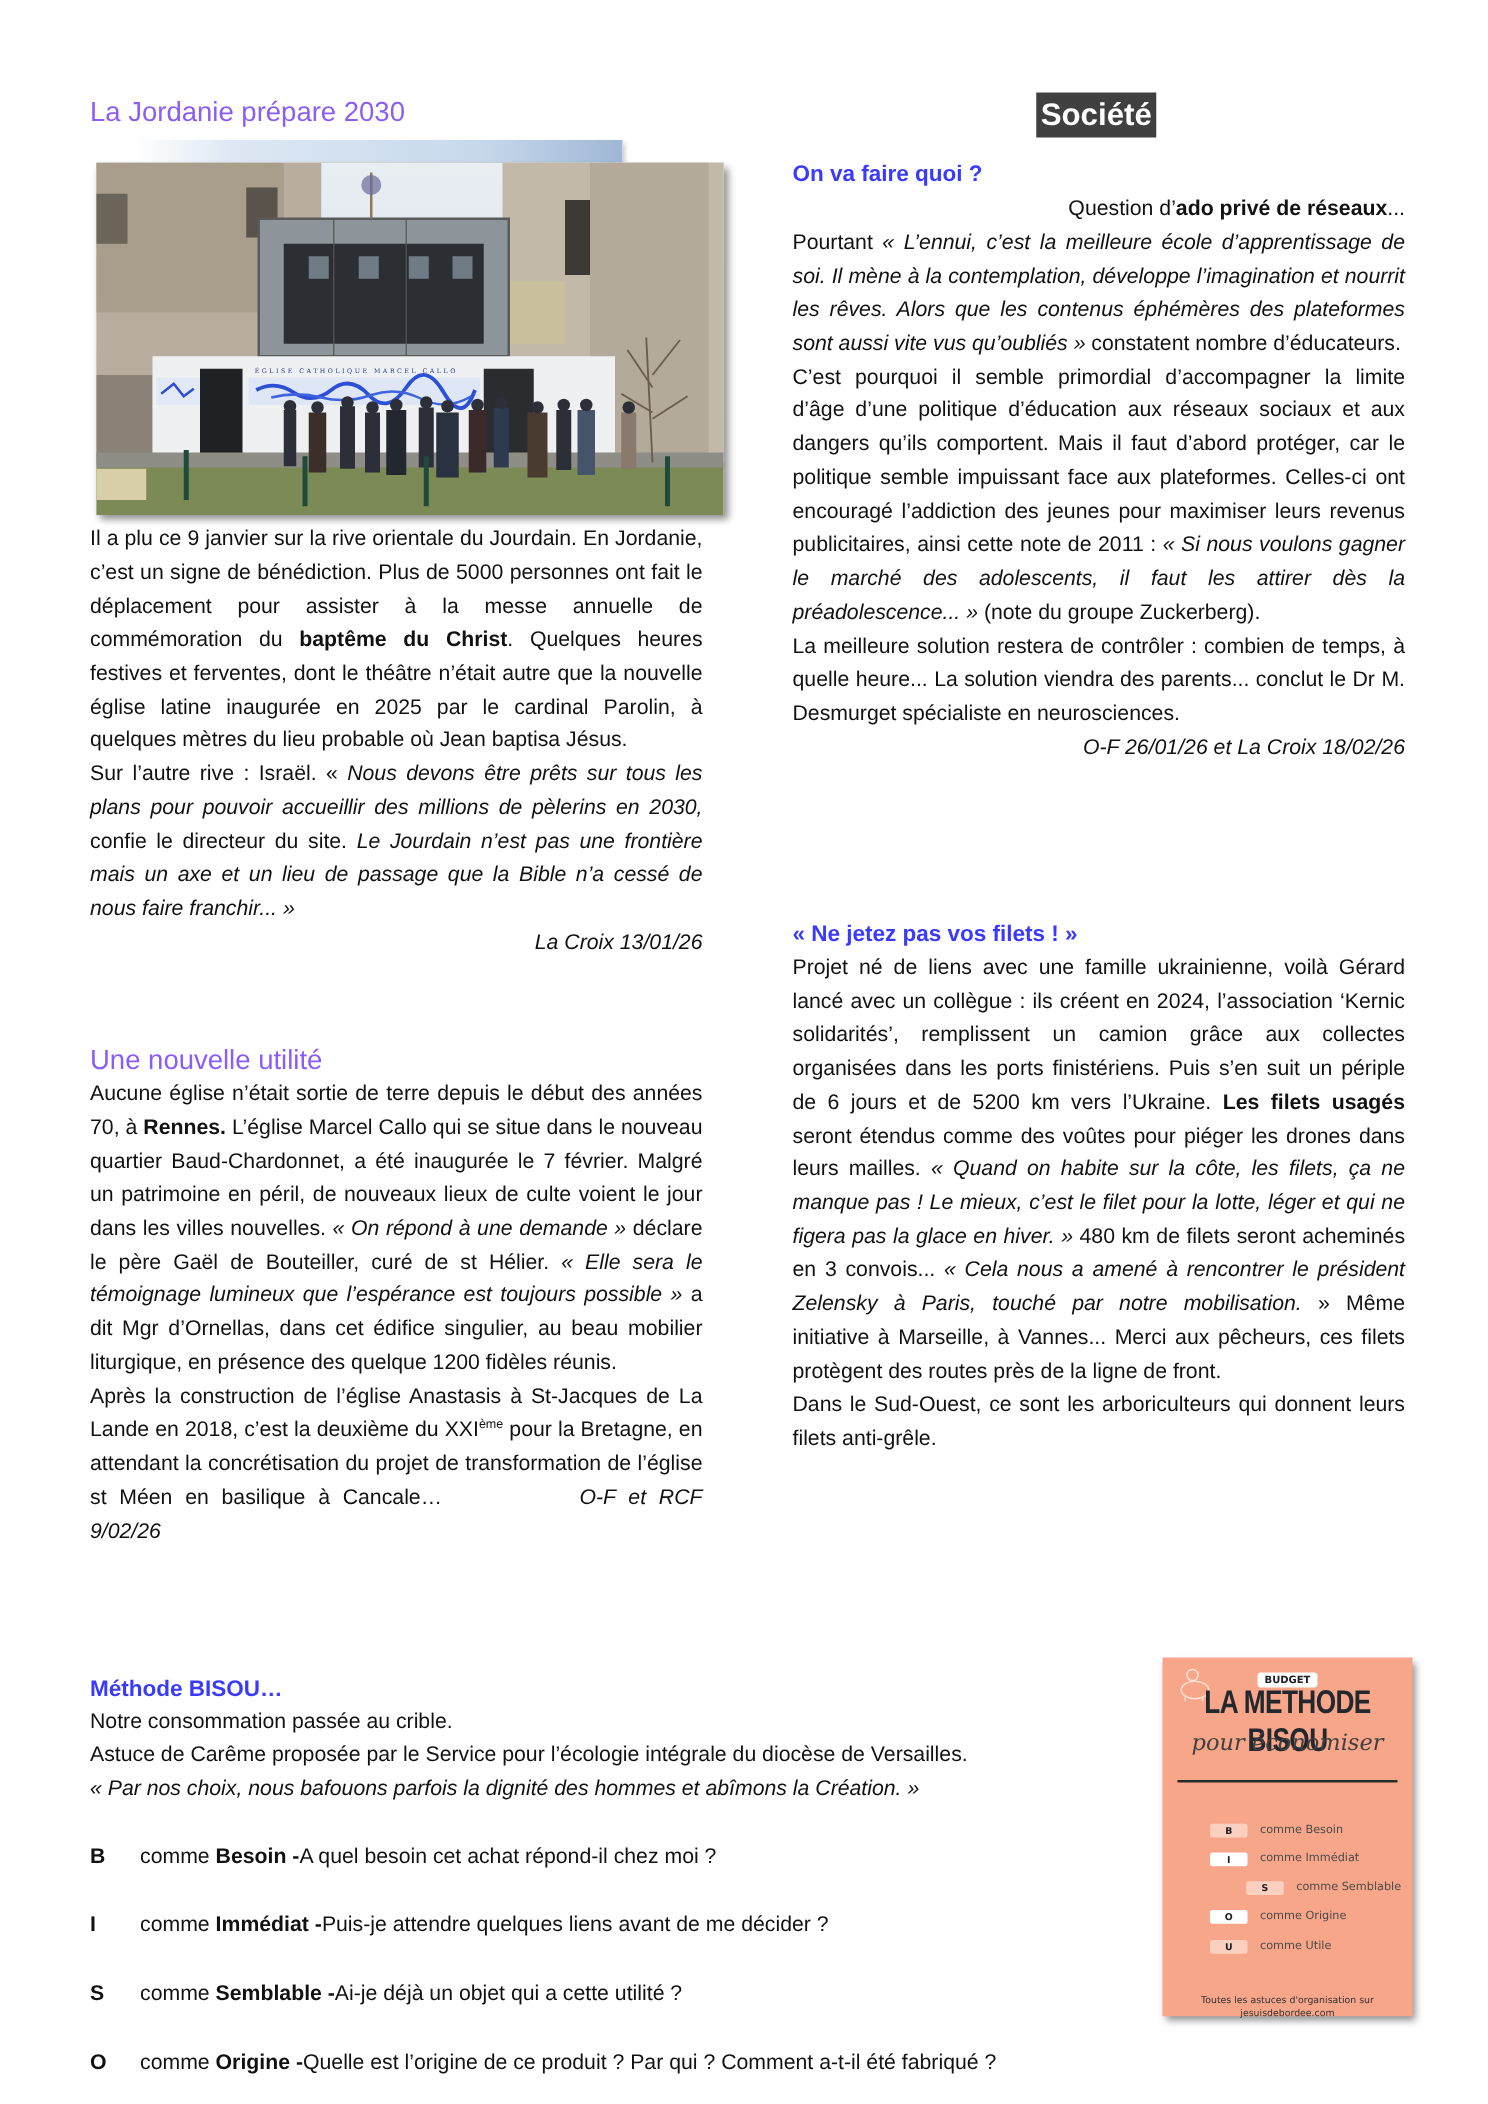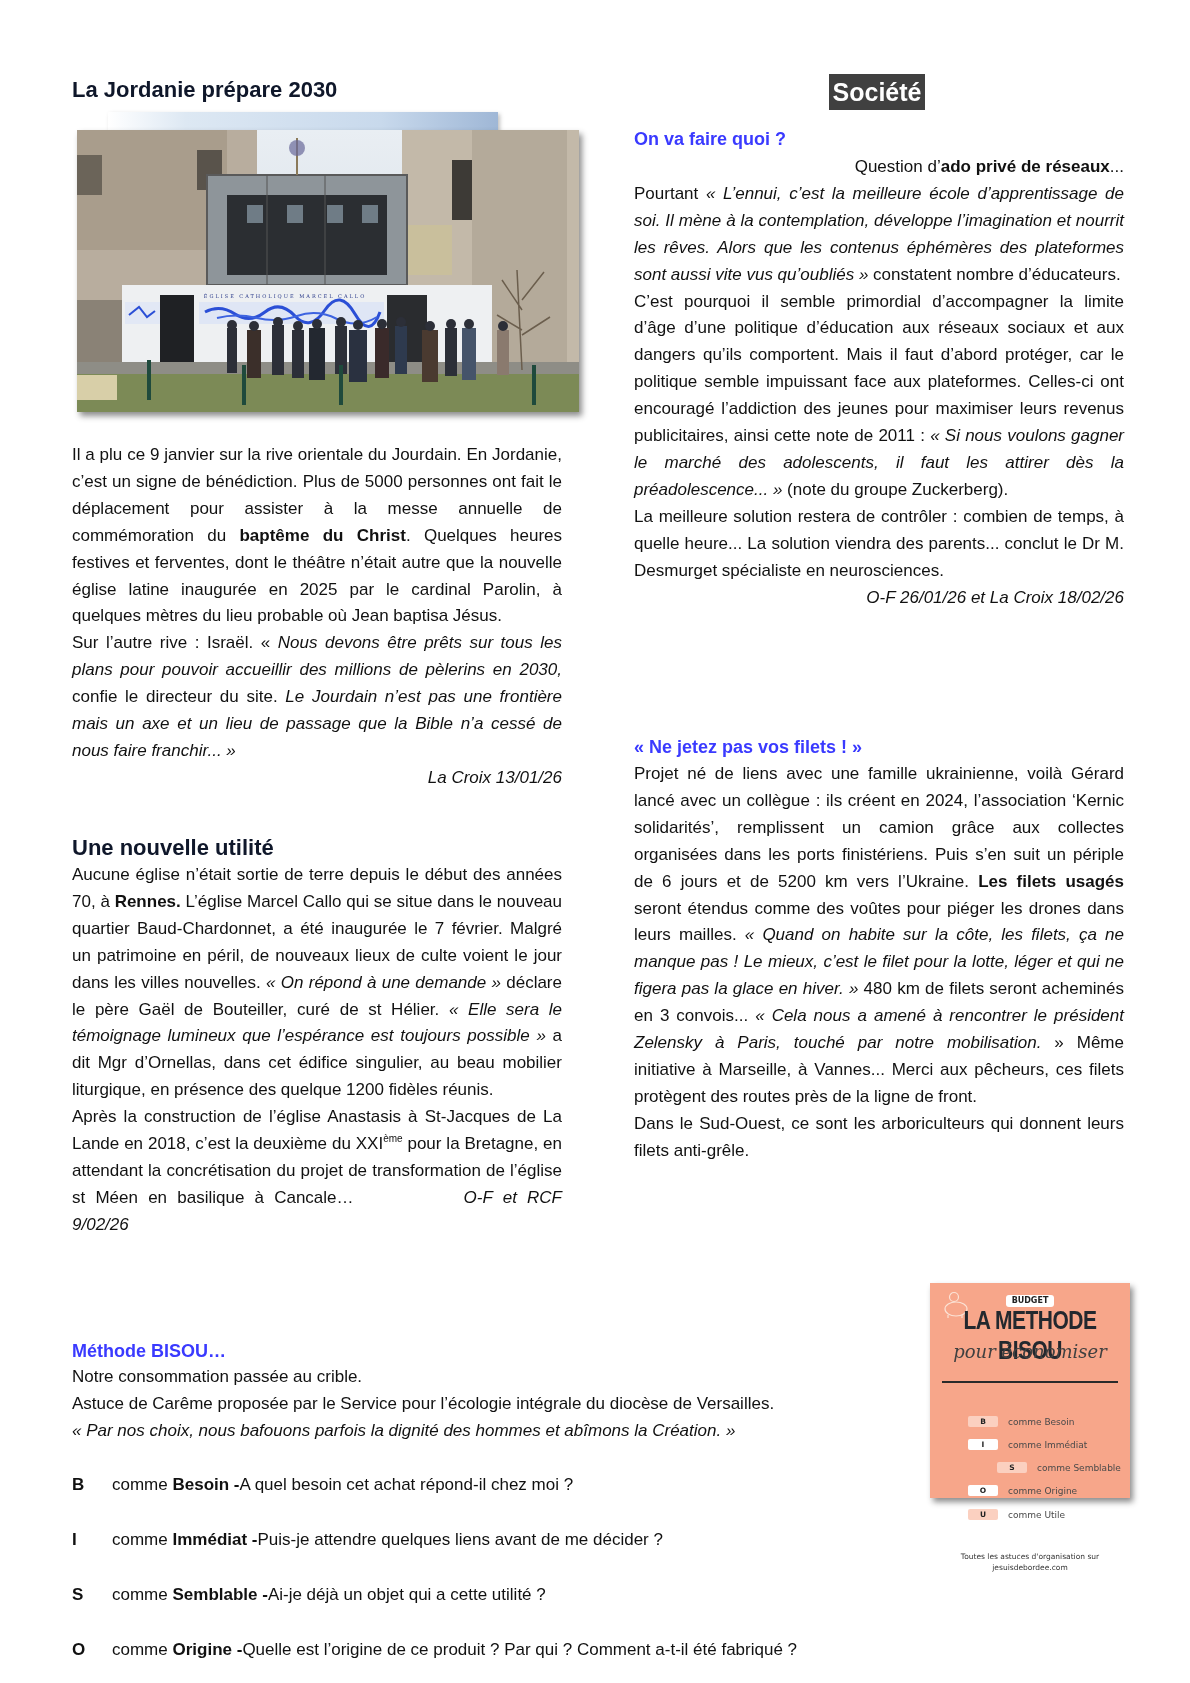--- a/index.html
+++ b/index.html
@@ -2,21 +2,21 @@
 <html><head>
 <meta charset="utf-8">
 <style>
   html, body { margin: 0; padding: 0; background: #ffffff; }
   body { width: 1190px; height: 1683px; position: relative; overflow: hidden;
          font-family: "Liberation Sans", sans-serif; color: #111; }
   .col { position: absolute; font-size: 17px; line-height: 26.9px; text-align: justify; }
   .col p { margin: 0; }
   .left { left: 72px; width: 490px; }
   .right { left: 634px; width: 490px; }
-  .h-red { color: #0f172a; font-weight: bold; font-size: 22px; line-height: 28px; position: absolute; }
+  .h-red { color: #8b5cf6; font-weight: normal; font-size: 22px; line-height: 28px; position: absolute; }
   .h-blue { color: #3a3aff; font-weight: bold; font-size: 18px; line-height: 28px; position: absolute; }
   .src { text-align: right; font-style: italic; }
   i, em { font-style: italic; }
   b { font-weight: bold; }
   sup { font-size: 10px; line-height: 0; }
 
   #societe { position: absolute; left: 829px; top: 74px; width: 96px; height: 36px;
              background: #404040; color: #fff; font-weight: bold; font-size: 25px;
              line-height: 36px; text-align: center; }
 
@@ -27,21 +27,21 @@
   #photo { position: absolute; left: 77px; top: 130px; width: 502px; height: 282px; overflow: hidden;
            box-shadow: 3px 4px 6px rgba(0,0,0,0.45); background: #cfc6b8; }
   #photo svg { display: block; }
 
   
   .bisou-list { position: absolute; left: 72px; top: 1444px; font-size: 17px; line-height: 26.9px; }
   .bisou-row { white-space: nowrap; margin-top: 28px; }
   .bisou-letter { display: inline-block; width: 40px; font-weight: bold; }
 
   
-  #info { position: absolute; left: 930px; top: 1283px; width: 200px; height: 215px;
+  #info { position: absolute; left: 930px; top: 1326px; width: 200px; height: 287px;
           background: #f7a68a; box-shadow: 3px 4px 6px rgba(0,0,0,0.45); font-family: "DejaVu Sans", sans-serif; }
   #info .budget { position: absolute; left: 76px; top: 12px; width: 48px; height: 12px; background: #fff;
                   border-radius: 3px; font-size: 8px; font-weight: bold; text-align: center; line-height: 12px; color: #222; }
   #info .title { position: absolute; left: 0; top: 28px; width: 200px; text-align: center; font-family: "Liberation Sans", sans-serif;
                  font-weight: bold; font-size: 21px; color: #23282e; letter-spacing: -0.5px; transform: scaleY(1.25); }
   #info .subtitle { position: absolute; left: 0; top: 58px; width: 200px; text-align: center; font-family: "DejaVu Serif", serif;
                     font-style: italic; font-size: 18px; color: #404040; }
   #info .rule { position: absolute; left: 12px; top: 98px; width: 176px; height: 2px; background: #2a2a2a; }
   #info .row { position: absolute; left: 38px; font-size: 9px; color: #4a4a4a; height: 12px; line-height: 12px; }
   #info .row .tag { display: inline-block; width: 30px; height: 11px; text-align: center; font-weight: bold;
@@ -140,21 +140,21 @@
     <g fill="#1f4a3c">
       <rect x="70" y="230" width="4" height="40"></rect>
         <rect x="165" y="235" width="4" height="40"></rect>
       <rect x="262" y="235" width="4" height="40"></rect>
         <rect x="455" y="235" width="4" height="40"></rect>
     </g>
     <rect x="0" y="245" width="40" height="25" fill="#d8cfa8"></rect>
   </svg>
 </div>
 
-<div class="col left" style="top:418px;margin-top:24px;">
+<div class="col left" style="top:418px;">
   <p><span>Il a plu ce 9 janvier sur la rive orientale du Jourdain. En Jordanie, c’est un signe de bénédiction. Plus de 5000 personnes ont fait le déplacement pour assister à la messe annuelle de commémoration du </span><b>baptême du Christ</b><span>. Quelques heures festives et ferventes, dont le théâtre n’était autre que la nouvelle église latine inaugurée en 2025 par le cardinal Parolin, à quelques mètres du lieu probable où Jean baptisa Jésus.</span></p>
   <p><span>Sur l’autre rive : Israël. « </span><i>Nous devons être prêts sur tous les plans pour pouvoir accueillir des millions de pèlerins en 2030,</i><span> confie le directeur du site. </span><i>Le Jourdain n’est pas une frontière mais un axe et un lieu de passage que la Bible n’a cessé de nous faire franchir... »</i></p>
   <p class="src">La Croix 13/01/26</p>
 </div>
 
 <div class="h-red" style="left:72px; top:834px;">Une nouvelle utilité</div>
 <div class="col left" style="top:862px;">
   <p><span>Aucune église n’était sortie de terre depuis le début des années 70, à </span><b>Rennes.</b><span> L’église Marcel Callo qui se situe dans le nouveau quartier Baud-Chardonnet, a été inaugurée le 7 février. Malgré un patrimoine en péril, de nouveaux lieux de culte voient le jour dans les villes nouvelles. </span><i>« On répond à une demande »</i><span> déclare le père Gaël de Bouteiller, curé de st Hélier. </span><i>« Elle sera le témoignage lumineux que l’espérance est toujours possible »</i><span> a dit Mgr d’Ornellas, dans cet édifice singulier, au beau mobilier liturgique, en présence des quelque 1200 fidèles réunis.</span></p>
   <p><span>Après la construction de l’église Anastasis à St-Jacques de La Lande en 2018, c’est la deuxième du XXI</span><sup>ème</sup><span> pour la Bretagne, en attendant la concrétisation du projet de transformation de l’église st Méen en basilique à Cancale…</span><span style="display:inline-block; width:110px;"></span><i>O-F et RCF  9/02/26</i></p>
 </div>

